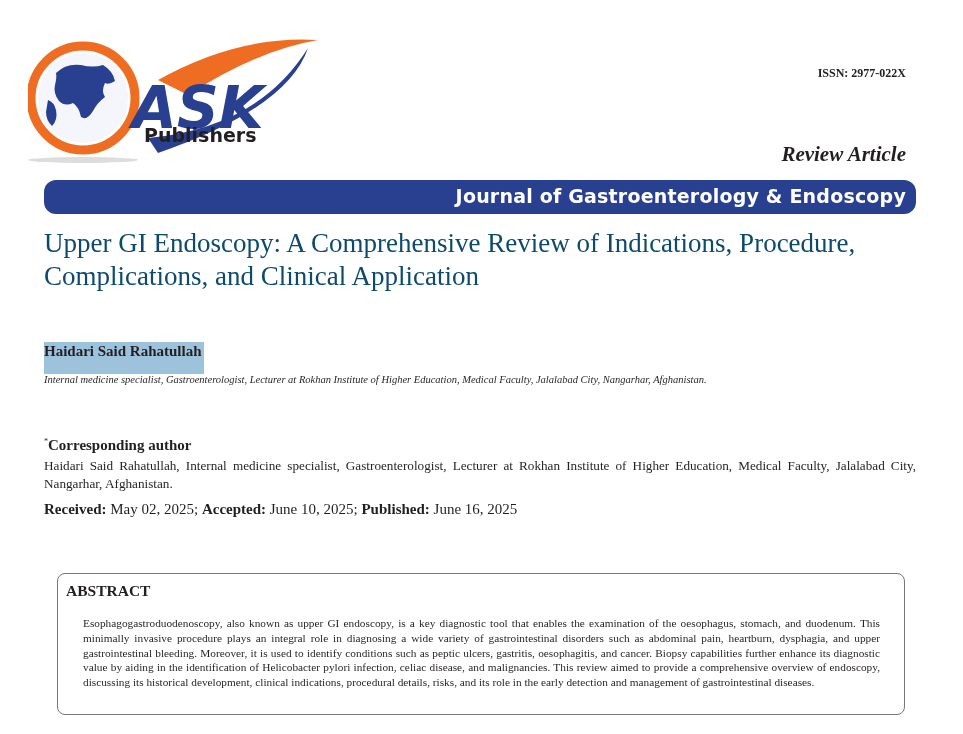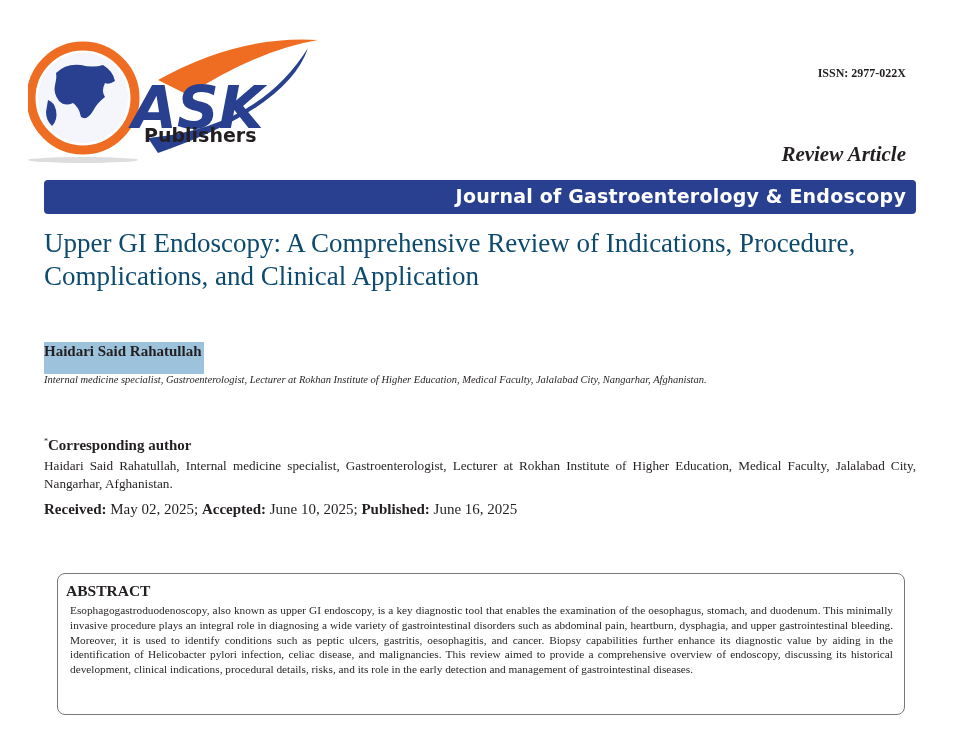--- a/index.html
+++ b/index.html
@@ -1,31 +1,31 @@
 <!DOCTYPE html>
 <html><head>
 <meta charset="utf-8">
 <style>
   html, body { margin:0; padding:0; background:#ffffff; }
   body { width:963px; height:734px; position:relative; overflow:hidden; font-family:"Liberation Serif", serif; color:#231f20; }
   .logo { position:absolute; left:28px; top:38px; width:300px; height:126px; }
   .issn { position:absolute; right:57px; top:66px; font-weight:bold; font-size:12px; }
   .article-type { position:absolute; right:57px; top:142px; font-style:italic; font-weight:bold; font-size:21px; }
-  .banner { position:absolute; left:44px; top:180px; width:872px; height:34px; background:#28408f; border-radius:4px; }
+  .banner { position:absolute; left:44px; top:180px; width:872px; height:34px; background:#28408f; border-radius:12px; }
   .banner span { position:absolute; right:10px; top:5px; color:#fff; font-family:"DejaVu Sans", sans-serif; font-weight:bold; font-size:19px; letter-spacing:0.2px; }
   .title { position:absolute; left:44px; top:227px; width:880px; font-size:27px; line-height:33px; color:#0c4a6e; }
   .author { position:absolute; left:44px; top:342px; font-weight:bold; font-size:15px; background:#9cc2dc; padding:1px 2px 14px 0; }
   .affil { position:absolute; left:44px; top:374px; font-style:italic; font-size:10.5px; }
   .corr-head { position:absolute; left:44px; top:437px; font-weight:bold; font-size:15px; }
   .corr-head sup { font-size:8px; font-weight:normal; }
   .corr-body { position:absolute; left:44px; top:457px; width:872px; font-size:13.2px; line-height:18px; text-align:justify; }
   .dates { position:absolute; left:44px; top:501px; font-size:15px; }
   .abstract { position:absolute; left:57px; top:573px; width:831px; height:128px; border:1.5px solid #777; border-radius:8px; padding:8px 7px 4px 8px; }
   .abstract h2 { margin:0; font-size:15.5px; font-weight:bold; line-height:17px; }
-  .abstract p { margin:4px; font-size:11.3px; line-height:14.8px; text-align:justify; }
+  .abstract p { margin:17px; font-size:11.3px; line-height:14.8px; text-align:justify; }
 </style>
 </head>
 <body>
 
 <div class="logo">
   <svg width="300" height="126" viewBox="0 0 300 126">
     <ellipse cx="55" cy="122" rx="55" ry="3" fill="#ddd"></ellipse>
     <circle cx="55" cy="60" r="52" fill="none" stroke="#ee6d22" stroke-width="9"></circle>
     <circle cx="55" cy="60" r="45" fill="#f4f6fb"></circle>
     <path d="M28 35 q10-10 25-8 q12 3 22 0 q10 6 12 16 q-6 4-10 2 q-4 8 0 14 q-8 6-12 14 q-6 10-12 6 q-2-10-8-14 q-8 4-14-2 q-6-8-4-16 q2-8 1-12z" fill="#28408f"></path>

